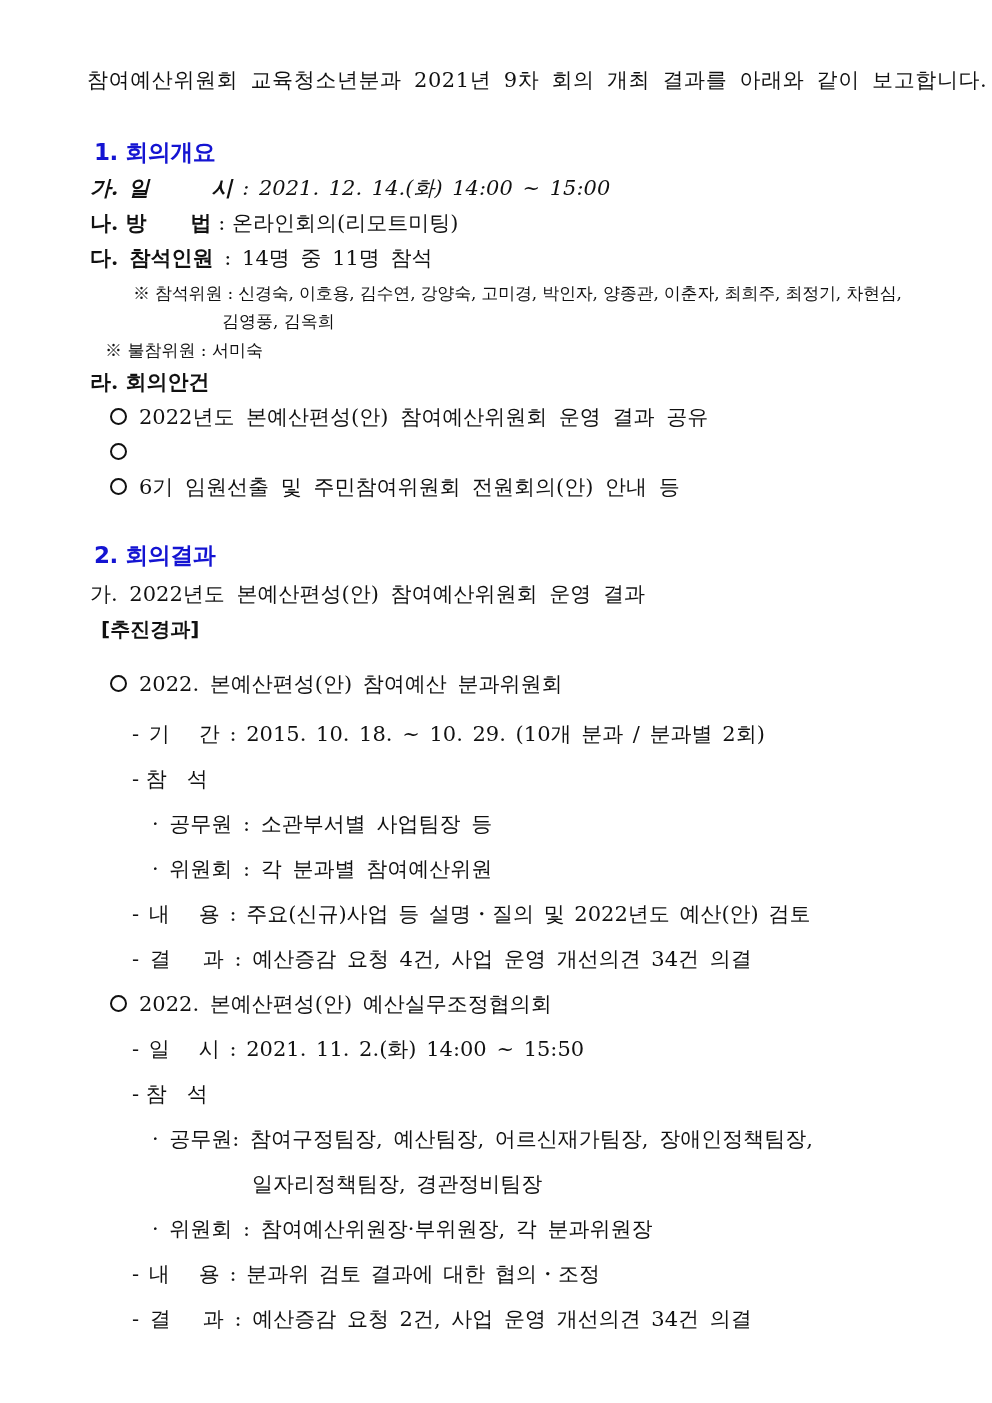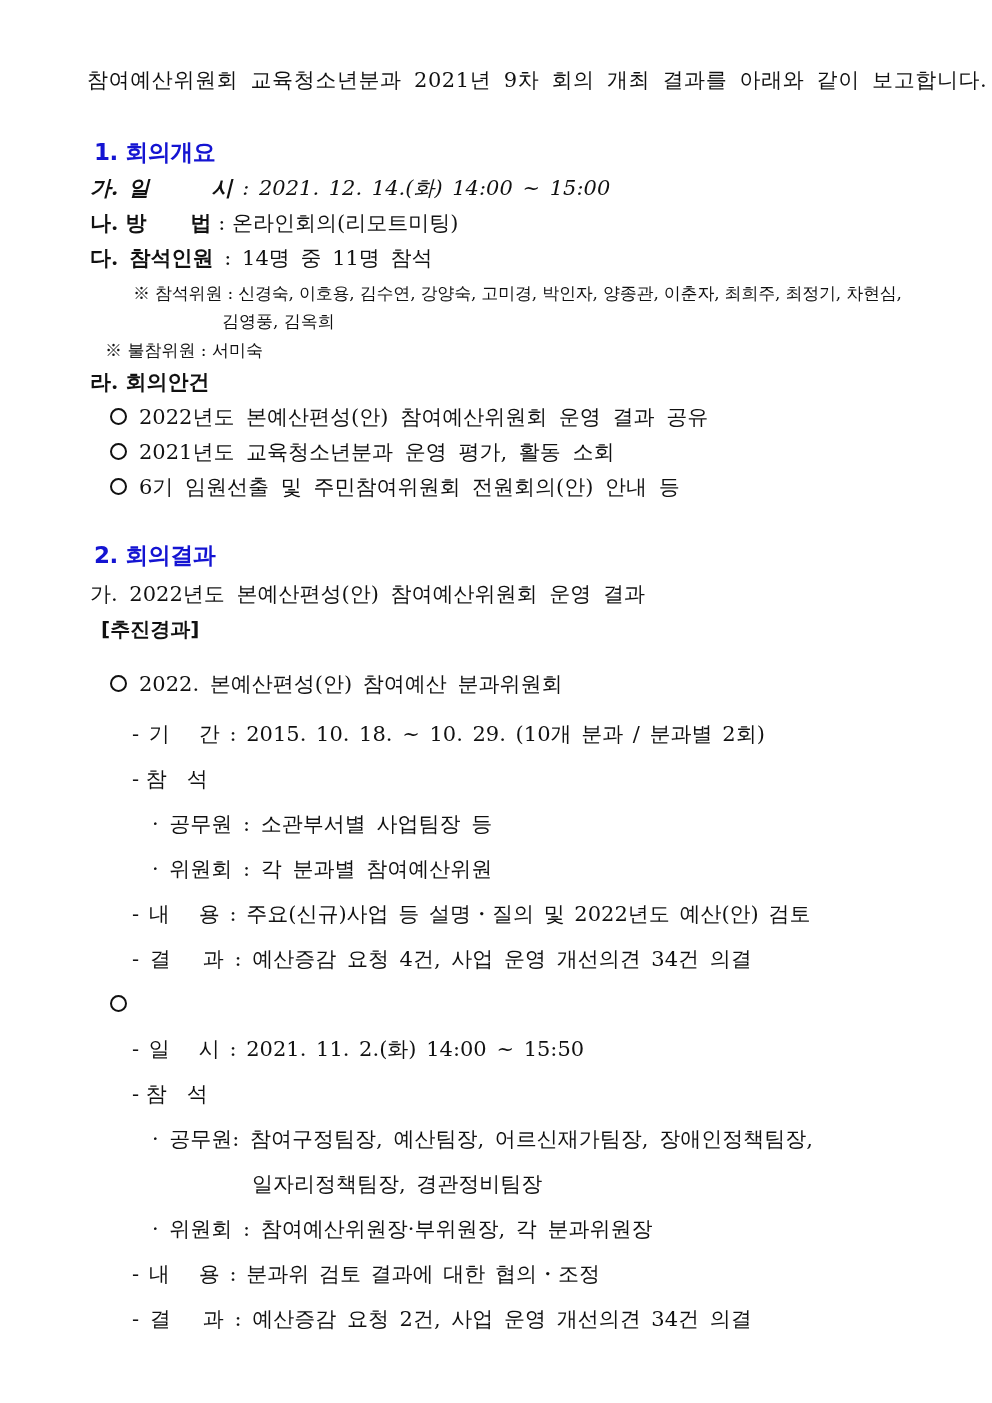--- a/index.html
+++ b/index.html
@@ -37,42 +37,42 @@
 <div class="line small" style="left:222px; top:309px;">김영풍, 김옥희</div>
 <div class="line small" style="left:105px; top:338px;">
   <span style="white-space:pre;">※ 불참위원 : </span><span>서미숙</span>
 </div>
 
 <div class="line bold" style="left:90px; top:368px;">라. 회의안건</div>
 <div class="line" style="left:110px; top:403px; word-spacing:5px;">
   <span class="circle"></span><span>2022년도 본예산편성(안) 참여예산위원회 운영 결과 공유</span>
 </div>
 <div class="line" style="left:110px; top:438px; word-spacing:5px;">
-  <span class="circle"></span><span>2021년도 교육청소년분과 운영 평가, 활동 소회</span>
+  <span class="circle"></span>
 </div>
 <div class="line" style="left:110px; top:473px; word-spacing:5px;">
   <span class="circle"></span><span>6기 임원선출 및 주민참여위원회 전원회의(안) 안내 등</span>
 </div>
 
 <div class="line h1" style="top:541px;">2. 회의결과</div>
 <div class="line" style="left:90px; top:580px; word-spacing:5px;">가. 2022년도 본예산편성(안) 참여예산위원회 운영 결과</div>
 <div class="line bold" style="left:101px; top:615px; font-family:'DejaVu Sans','Liberation Sans',sans-serif; font-size:20px;">[추진경과]</div>
 
 <div class="line" style="left:110px; top:670px; word-spacing:4px;">
   <span class="circle"></span><span>2022. 본예산편성(안) 참여예산 분과위원회</span>
 </div>
 <div class="line" style="left:132px; top:720px; white-space:pre; word-spacing:3px;">- 기   간 : 2015. 10. 18. ~ 10. 29. (10개 분과 / 분과별 2회)</div>
 <div class="line" style="left:132px; top:765px; white-space:pre;">- 참   석</div>
 <div class="line" style="left:152px; top:810px; word-spacing:4px;">· 공무원 : 소관부서별 사업팀장 등</div>
 <div class="line" style="left:152px; top:855px; word-spacing:4px;">· 위원회 : 각 분과별 참여예산위원</div>
 <div class="line" style="left:132px; top:900px; white-space:pre; word-spacing:3px;">- 내   용 : 주요(신규)사업 등 설명・질의 및 2022년도 예산(안) 검토</div>
 <div class="line" style="left:132px; top:945px; white-space:pre; word-spacing:4px;">- 결   과 : 예산증감 요청 4건, 사업 운영 개선의견 34건 의결</div>
 
 <div class="line" style="left:110px; top:990px; word-spacing:4px;">
-  <span class="circle"></span>
+  <span class="circle"></span><span>2022. 본예산편성(안) 예산실무조정협의회</span>
 </div>
 <div class="line" style="left:132px; top:1035px; white-space:pre; word-spacing:3px;">- 일   시 : 2021. 11. 2.(화) 14:00 ~ 15:50</div>
 <div class="line" style="left:132px; top:1080px; white-space:pre;">- 참   석</div>
 <div class="line" style="left:152px; top:1125px; word-spacing:4px;">· 공무원: 참여구정팀장, 예산팀장, 어르신재가팀장, 장애인정책팀장,</div>
 <div class="line" style="left:252px; top:1170px; word-spacing:4px;">일자리정책팀장, 경관정비팀장</div>
 <div class="line" style="left:152px; top:1215px; word-spacing:4px;">· 위원회 : 참여예산위원장·부위원장, 각 분과위원장</div>
 <div class="line" style="left:132px; top:1260px; white-space:pre; word-spacing:3px;">- 내   용 : 분과위 검토 결과에 대한 협의・조정</div>
 <div class="line" style="left:132px; top:1305px; white-space:pre; word-spacing:4px;">- 결   과 : 예산증감 요청 2건, 사업 운영 개선의견 34건 의결</div>
 
 </body></html>

